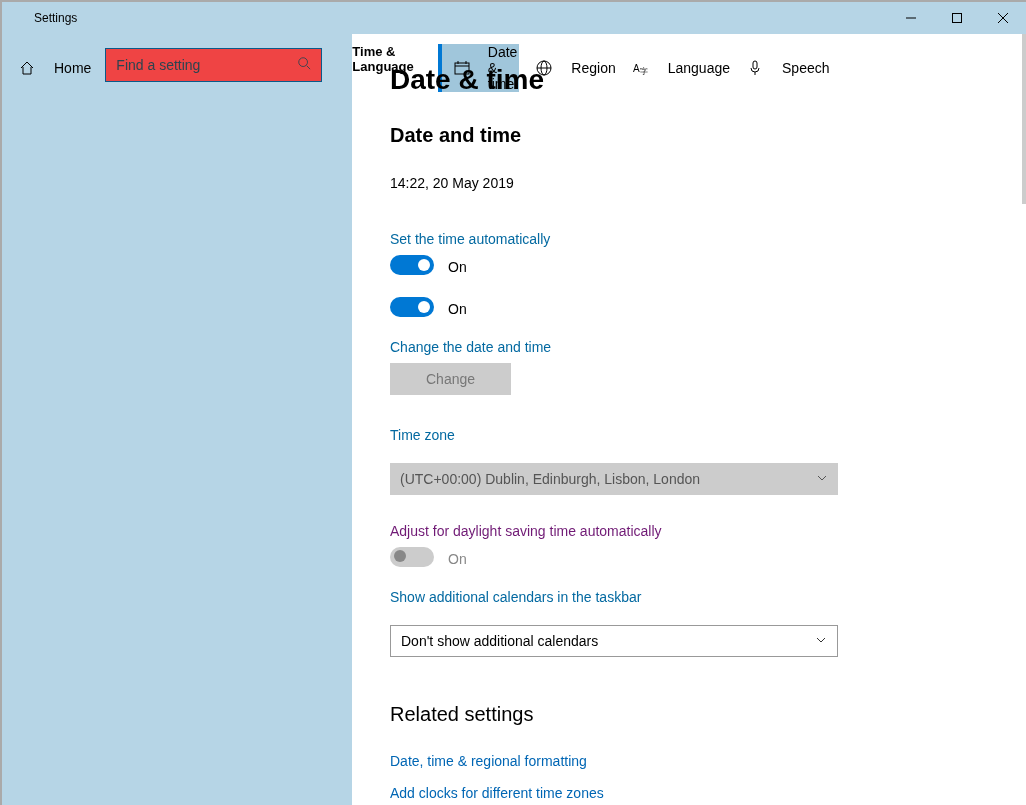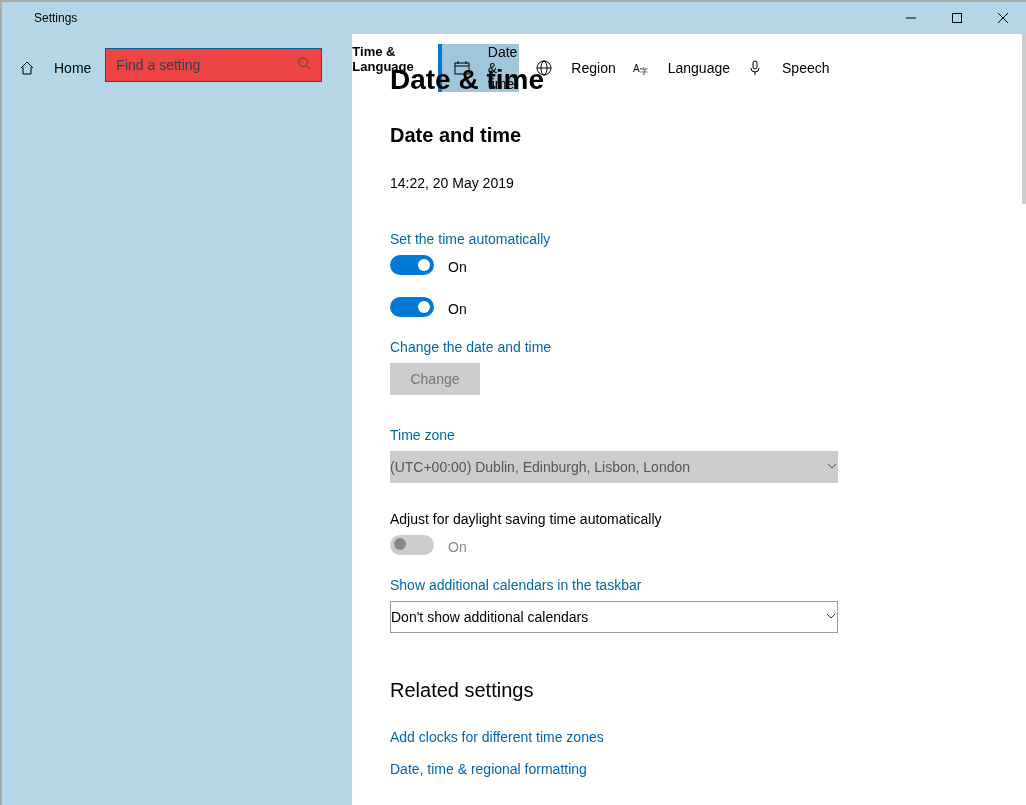--- a/index.html
+++ b/index.html
@@ -19,33 +19,33 @@
   .search-box input { flex: 1; background: transparent; border: none; outline: none; font-size: 14px; color: #000; }
   .search-box input::placeholder { color: #2c4450; }
   .category-header { padding: 0 24px 14px 16px; font-size: 13px; font-weight: 600; color: #000; }
   .content { flex: 1; padding: 30px 40px 30px 38px; overflow-y: auto; position: relative; }
   .page-title { font-size: 28px; font-weight: 600; margin-bottom: 28px; }
   .section-title { font-size: 20px; font-weight: 600; margin-bottom: 28px; }
   .subsection-title { font-size: 20px; font-weight: 400; margin-top: 46px; margin-bottom: 27px; }
   .current-dt { font-size: 14px; margin-bottom: 40px; }
   .setting-group { margin-bottom: 22px; }
   .setting-label { font-size: 14px; margin-bottom: 8px; color: #0369a1; }
-  .setting-label.disabled { color: #000000; }
+  .setting-label.disabled { color: #701a75; }
   .toggle-row { display: flex; align-items: flex-end; gap: 14px; }
   .toggle { width: 44px; height: 20px; border-radius: 10px; position: relative; cursor: pointer; }
   .toggle.on { background: #0078d4; }
   .toggle.disabled { background: #ccc; cursor: default; }
   .toggle-knob { position: absolute; width: 12px; height: 12px; border-radius: 50%; top: 4px; }
   .toggle.on .toggle-knob { background: #fff; right: 4px; }
   .toggle.disabled .toggle-knob { background: #888; left: 4px; top: 3px; }
   .toggle-state { font-size: 14px; }
   .toggle-state.disabled { color: #888; }
-  .btn { height: 32px; min-width: 90px; padding: 0 20px; font-size: 14px; border: none; cursor: pointer; }
+  .btn { height: 32px; min-width: 90px; padding: 0 36px; font-size: 14px; border: none; cursor: pointer; }
   .btn.disabled { background: #ccc; color: #777; cursor: default; }
-  .dropdown { width: 448px; height: 32px; border: 1px solid #999; display: flex; align-items: center; justify-content: space-between; padding: 0 0; font-size: 14px; cursor: pointer; margin-top: 8px; }
+  .dropdown { width: 448px; height: 32px; border: 1px solid #999; display: flex; align-items: center; justify-content: space-between; padding: 0 10px; font-size: 14px; cursor: pointer; margin-top: 20px; }
   .dropdown.disabled { background: #ccc; color: #555; border: none; cursor: default; }
   .dropdown .chev { color: #555; }
   .link { color: #0066b4; font-size: 14px; display: block; margin-bottom: 16px; cursor: pointer; }
   .scroll-indicator { position: absolute; right: 0; top: 0; width: 4px; height: 170px; background: #ccc; }
 </style>
 </head>
 <body>
 
 <div class="titlebar">
   <span>Settings</span>
@@ -192,16 +192,16 @@
         <span>Don't show additional calendars</span>
         <span class="chev">
           <svg width="12" height="12" viewBox="0 0 12 12">
               <path d="M2 4 L6 8 L10 4" fill="none" stroke="#333" stroke-width="1"></path>
             </svg>
         </span>
       </div>
     </div>
 
     <h2 class="subsection-title">Related settings</h2>
+    <a class="link">Date, time &amp; regional formatting</a>
     <a class="link">Add clocks for different time zones</a>
-    <a class="link">Date, time &amp; regional formatting</a>
   </div>
 </div>
 
 </body></html>

